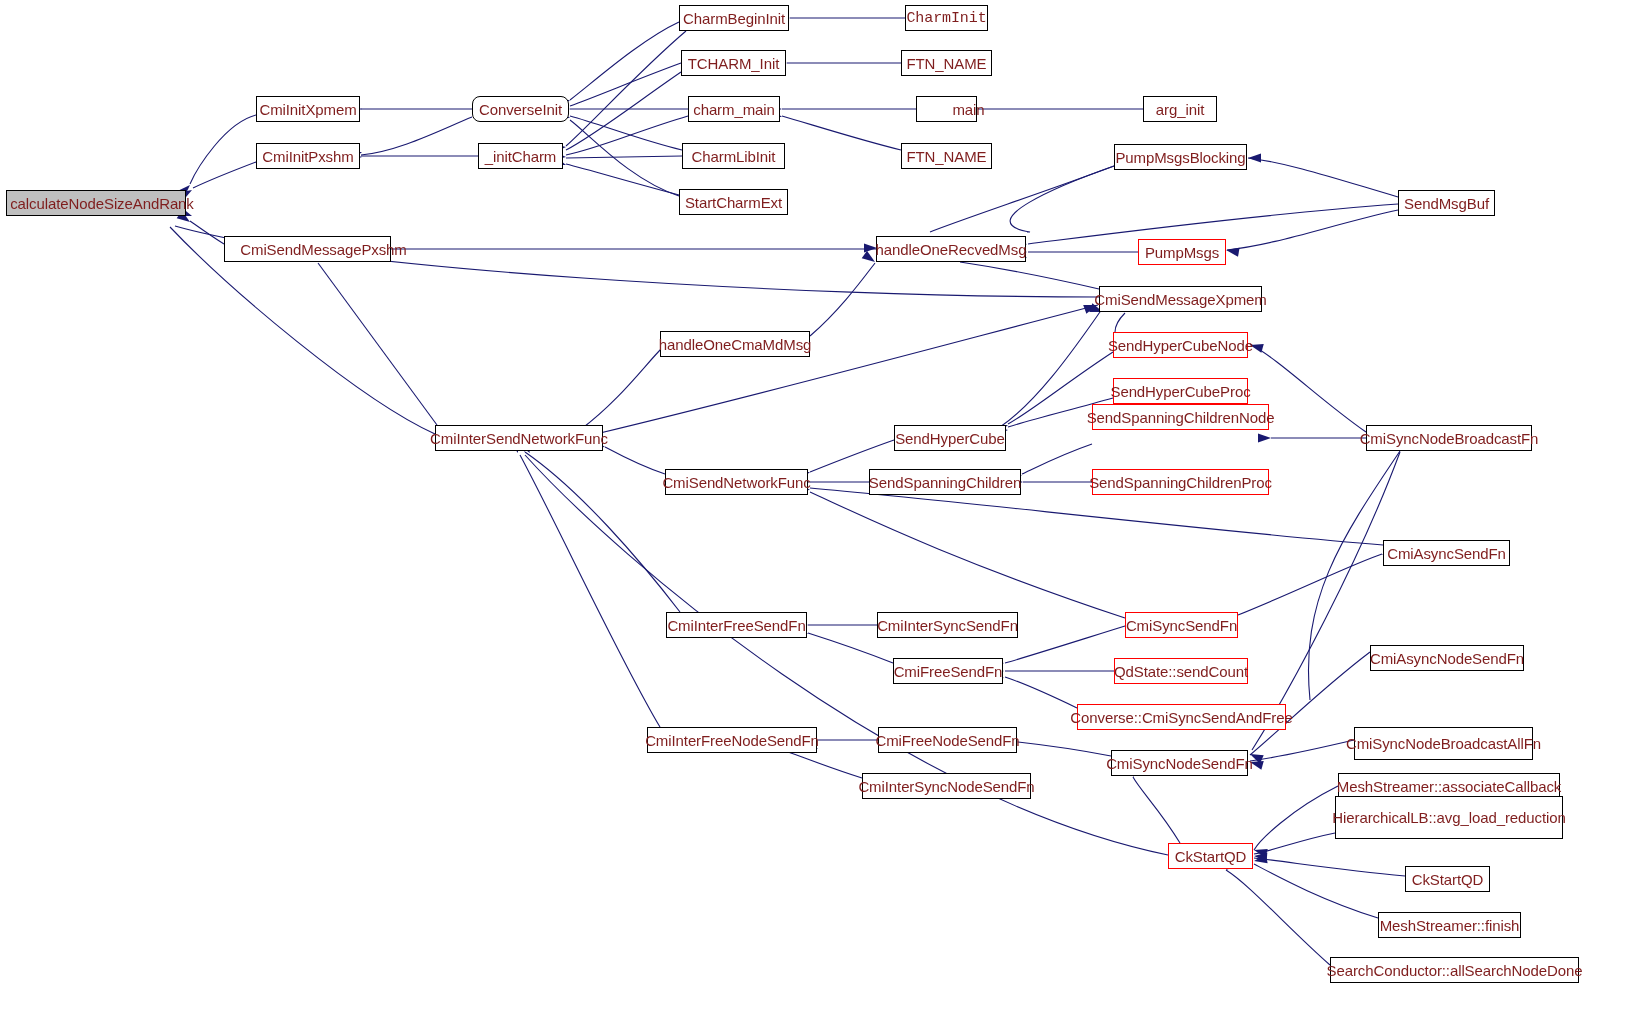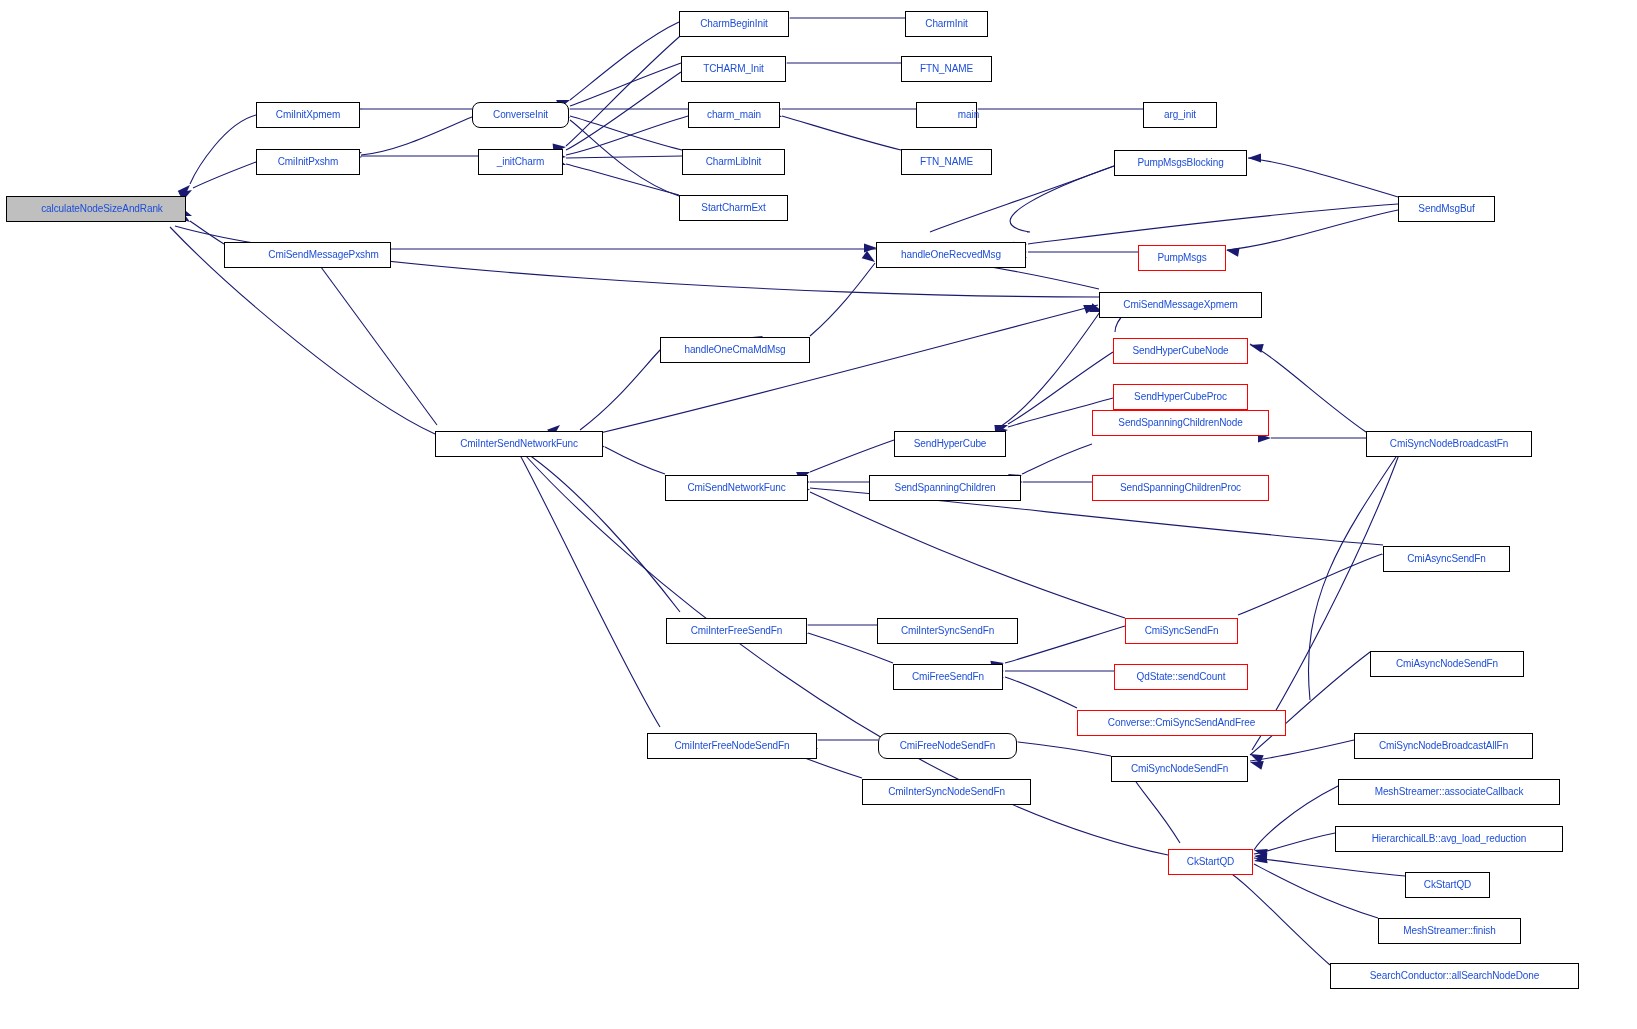--- a/index.html
+++ b/index.html
@@ -21,30 +21,29 @@
     top: 0;
     width: 1637px;
     height: 1029px;
     pointer-events: none;
   }
   .gnode {
     position: absolute;
     box-sizing: border-box;
     background: #ffffff;
     border: 1px solid #000000;
-    color: #1d4ed8;
-    font-size: 10px;
+    color: #7f1d1d;
+    font-size: 15px;
     line-height: 1;
     display: flex;
     align-items: center;
     justify-content: center;
     white-space: nowrap;
     letter-spacing: -0.1px;
     z-index: 2;
-    margin-top: 6px;
   }
   .gnode.root {
     background: #bfbfbf;
     border-color: #000000;
   }
   .gnode.hot {
     border: 1.6px solid #ff0000;
   }
   .gnode-label {
     display: block;
@@ -223,21 +222,21 @@
       </div>
       <div class="gnode" style="left: 688px; top: 96px; width: 92px; height: 26px;">
         <span class="gnode-label">charm_main</span>
       </div>
       <div class="gnode" style="left: 682px; top: 143px; width: 103px; height: 26px;">
         <span class="gnode-label">CharmLibInit</span>
       </div>
       <div class="gnode" style="left: 679px; top: 189px; width: 109px; height: 26px;">
         <span class="gnode-label">StartCharmExt</span>
       </div>
-      <div class="gnode" style="left: 905px; top: 5px; width: 83px; height: 26px;">
+      <div class="gnode" style="left: 905px; top: 5px; width: 83px; height: 26px; font-family: Liberation Mono, monospace;">
         <span class="gnode-label">CharmInit</span>
       </div>
       <div class="gnode" style="left: 901px; top: 50px; width: 91px; height: 26px;">
         <span class="gnode-label">FTN_NAME</span>
       </div>
       <div class="gnode" style="left: 916px; top: 96px; width: 61px; height: 26px; padding-left: 44px;">
         <span class="gnode-label">main</span>
       </div>
       <div class="gnode" style="left: 901px; top: 143px; width: 91px; height: 26px;">
         <span class="gnode-label">FTN_NAME</span>
@@ -307,36 +306,36 @@
       </div>
       <div class="gnode hot" style="left: 1114px; top: 658px; width: 134px; height: 26px;">
         <span class="gnode-label">QdState::sendCount</span>
       </div>
       <div class="gnode hot" style="left: 1077px; top: 704px; width: 209px; height: 26px;">
         <span class="gnode-label">Converse::CmiSyncSendAndFree</span>
       </div>
       <div class="gnode" style="left: 647px; top: 727px; width: 170px; height: 26px;">
         <span class="gnode-label">CmiInterFreeNodeSendFn</span>
       </div>
-      <div class="gnode" style="left: 878px; top: 727px; width: 139px; height: 26px; border-radius: 9px;">
+      <div class="gnode" style="left: 878px; top: 727px; width: 139px; height: 26px;">
         <span class="gnode-label">CmiFreeNodeSendFn</span>
       </div>
-      <div class="gnode" style="left: 1354px; top: 727px; width: 179px; height: 26px;">
+      <div class="gnode" style="left: 1354px; top: 727px; width: 179px; height: 33px;">
         <span class="gnode-label">CmiSyncNodeBroadcastAllFn</span>
       </div>
       <div class="gnode" style="left: 1111px; top: 750px; width: 137px; height: 26px;">
         <span class="gnode-label">CmiSyncNodeSendFn</span>
       </div>
       <div class="gnode" style="left: 862px; top: 773px; width: 169px; height: 26px;">
         <span class="gnode-label">CmiInterSyncNodeSendFn</span>
       </div>
       <div class="gnode" style="left: 1338px; top: 773px; width: 222px; height: 26px;">
         <span class="gnode-label">MeshStreamer::associateCallback</span>
       </div>
-      <div class="gnode" style="left: 1335px; top: 820px; width: 228px; height: 26px;">
+      <div class="gnode" style="left: 1335px; top: 796px; width: 228px; height: 43px;">
         <span class="gnode-label">HierarchicalLB::avg_load_reduction</span>
       </div>
       <div class="gnode hot" style="left: 1168px; top: 843px; width: 85px; height: 26px;">
         <span class="gnode-label">CkStartQD</span>
       </div>
       <div class="gnode" style="left: 1405px; top: 866px; width: 85px; height: 26px;">
         <span class="gnode-label">CkStartQD</span>
       </div>
       <div class="gnode" style="left: 1378px; top: 912px; width: 143px; height: 26px;">
         <span class="gnode-label">MeshStreamer::finish</span>

